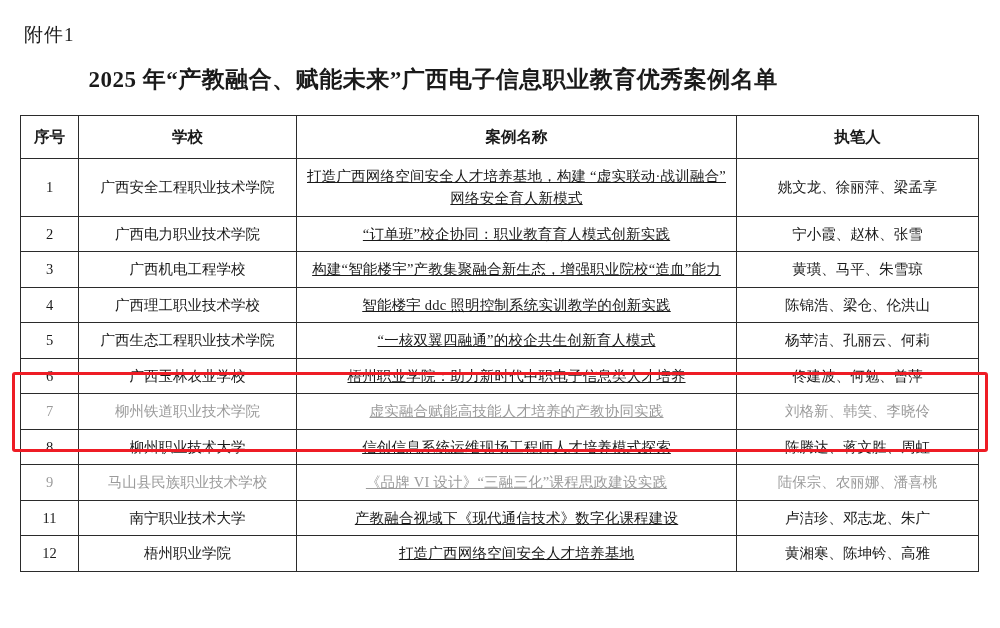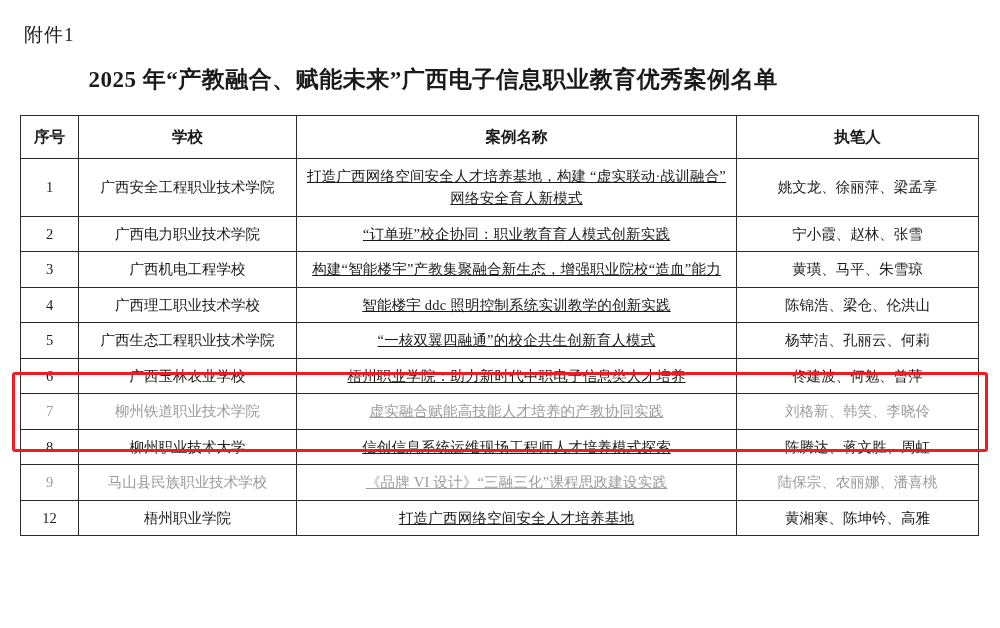--- a/index.html
+++ b/index.html
@@ -155,20 +155,26 @@
         <td class="cell-case">信创信息系统运维现场工程师人才培养模式探索</td>
         <td>陈腾达、蒋文胜、周虹</td>
       </tr>
       <tr class="faded blur-text">
         <td class="cell-no">9</td>
         <td>马山县民族职业技术学校</td>
         <td class="cell-case">《品牌 VI 设计》“三融三化”课程思政建设实践</td>
         <td>陆保宗、农丽娜、潘喜桃</td>
       </tr>
       <tr>
+        <td class="cell-no">11</td>
+        <td>南宁职业技术大学</td>
+        <td class="cell-case">产教融合视域下《现代通信技术》数字化课程建设</td>
+        <td>卢洁珍、邓志龙、朱广</td>
+      </tr>
+      <tr>
         <td class="cell-no">12</td>
         <td>梧州职业学院</td>
         <td class="cell-case">打造广西网络空间安全人才培养基地</td>
         <td>黄湘寒、陈坤钤、高雅</td>
       </tr>
     </tbody>
   </table>
 
   <div class="red-box" style="left: 12px; top: 372px; width: 976px; height: 80px; border-color: rgb(238, 28, 37);"></div>
 

